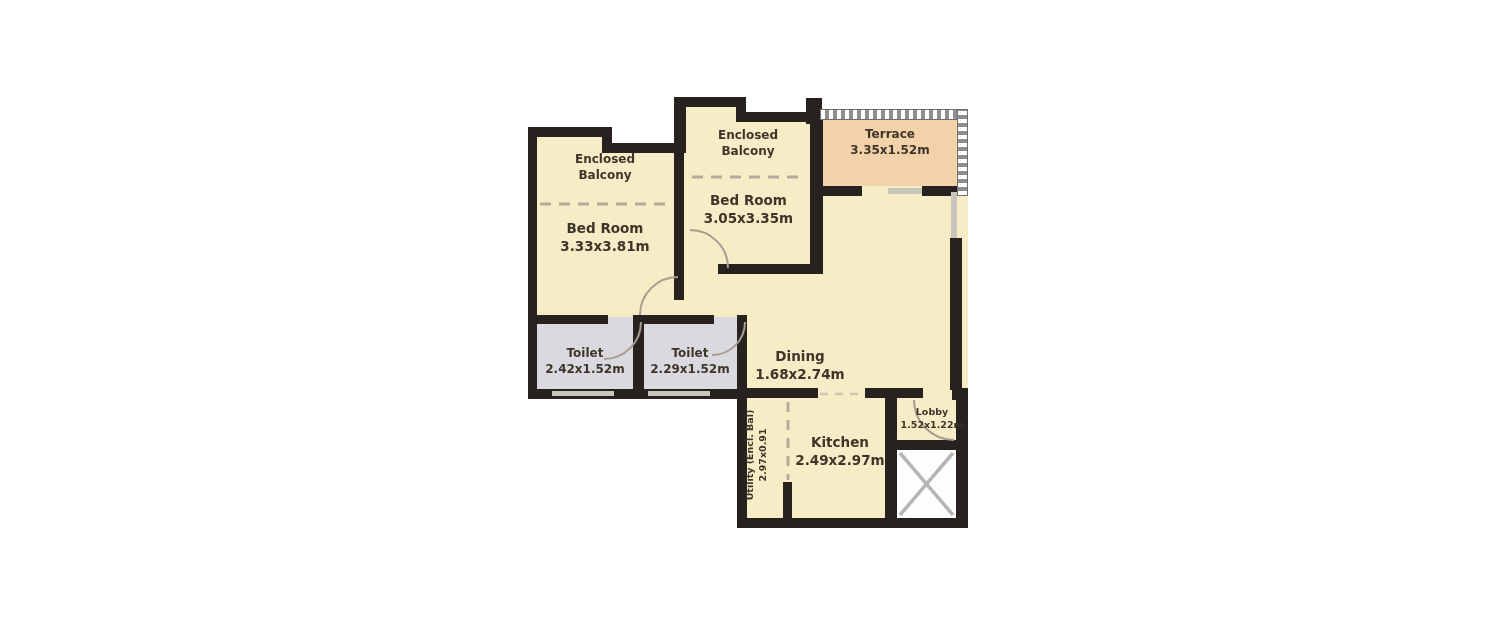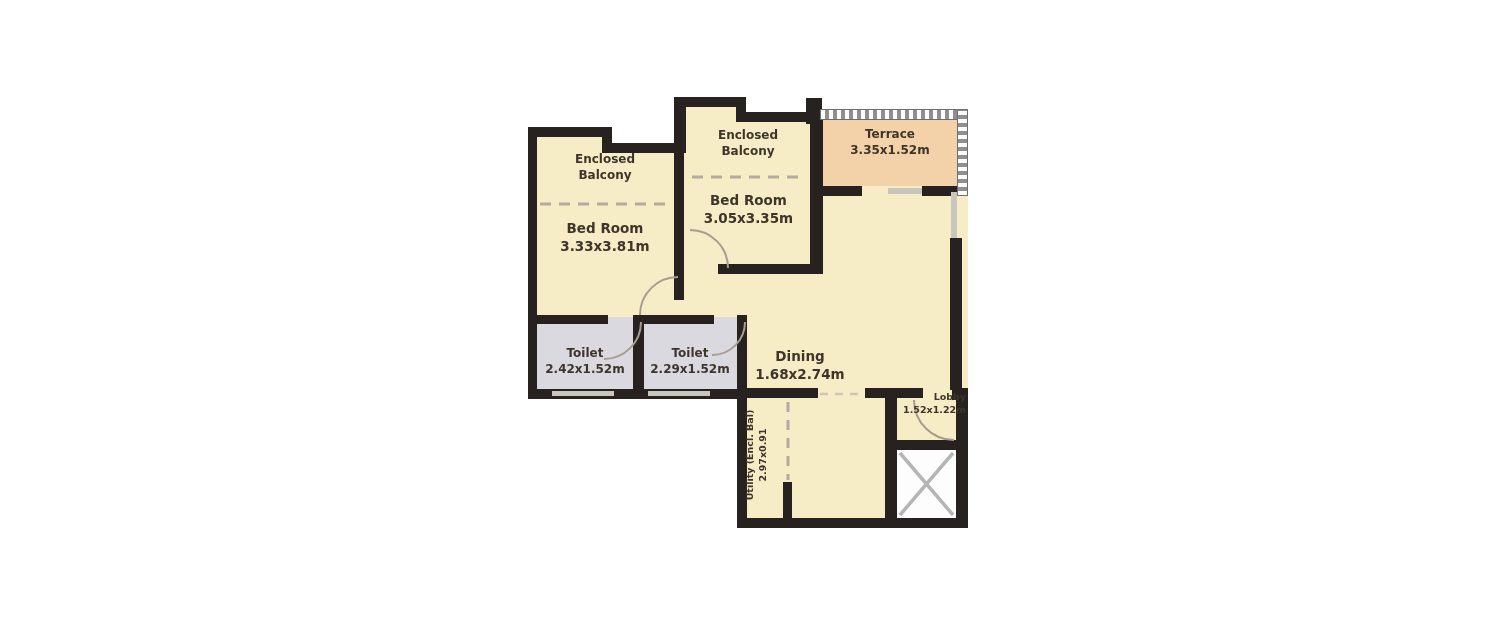--- a/index.html
+++ b/index.html
@@ -113,21 +113,25 @@
     <span>2.42x1.52m</span>
   </div>
   <div class="room-label fs12" style="left:640px;top:346px;width:100px;">
     <span>Toilet</span>
     <span>2.29x1.52m</span>
   </div>
   <div class="room-label fs14" style="left:738px;top:348px;width:104px;margin-left:10px;">
     <span>Dining</span>
     <span>1.68x2.74m</span>
   </div>
-  <div class="room-label fs10" style="left:898px;top:391px;width:68px;text-align:right;">
+  <div class="room-label fs14" style="left:783px;top:434px;width:114px;">
+    <span>Kitchen</span>
+    <span>2.49x2.97m</span>
+  </div>
+  <div class="room-label fs10" style="left:898px;top:406px;width:68px;">
     <span>Lobby</span>
     <span>1.52x1.22m</span>
   </div>
   <div class="room-label fs10 rot" style="left:704px;top:435px;width:120px;height:40px;">
     <span>Utility (Encl. Bal)</span>
     <span>2.97x0.91</span>
   </div>
 
 </div>
 

